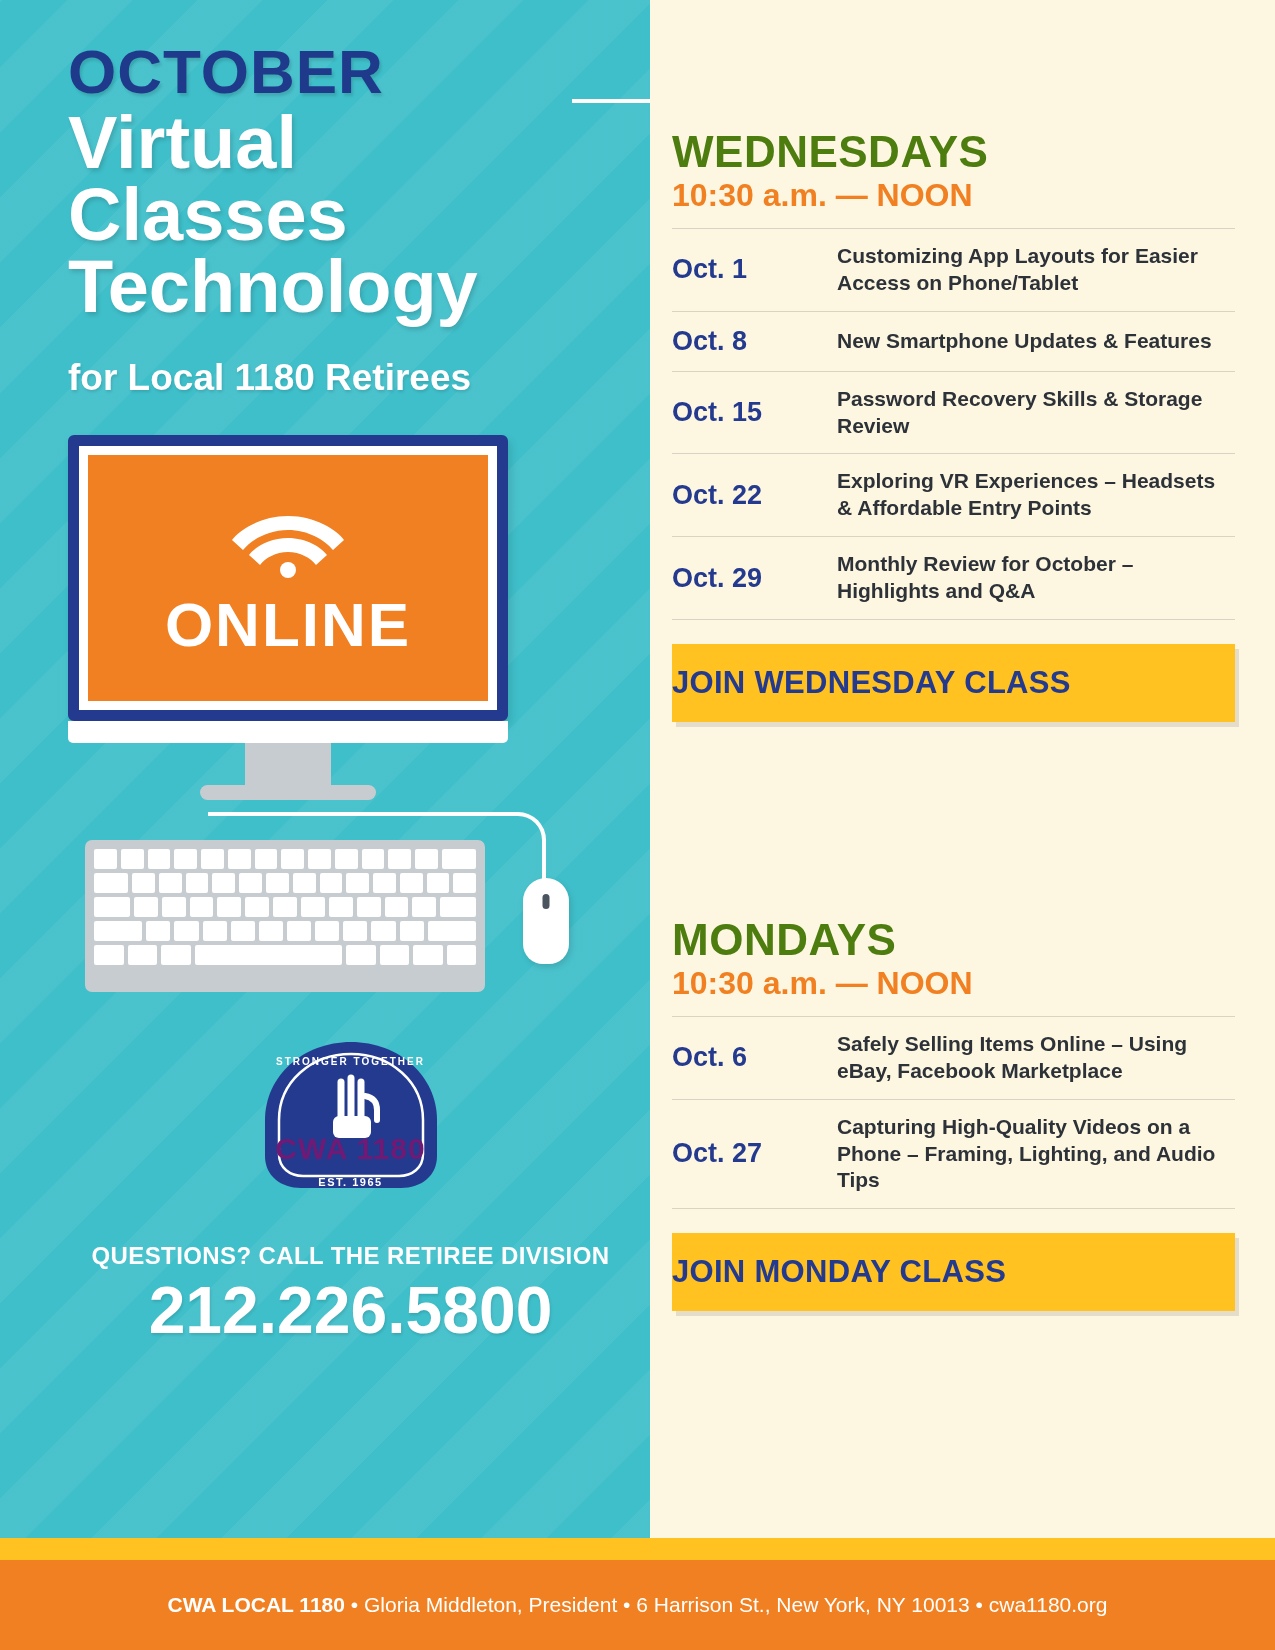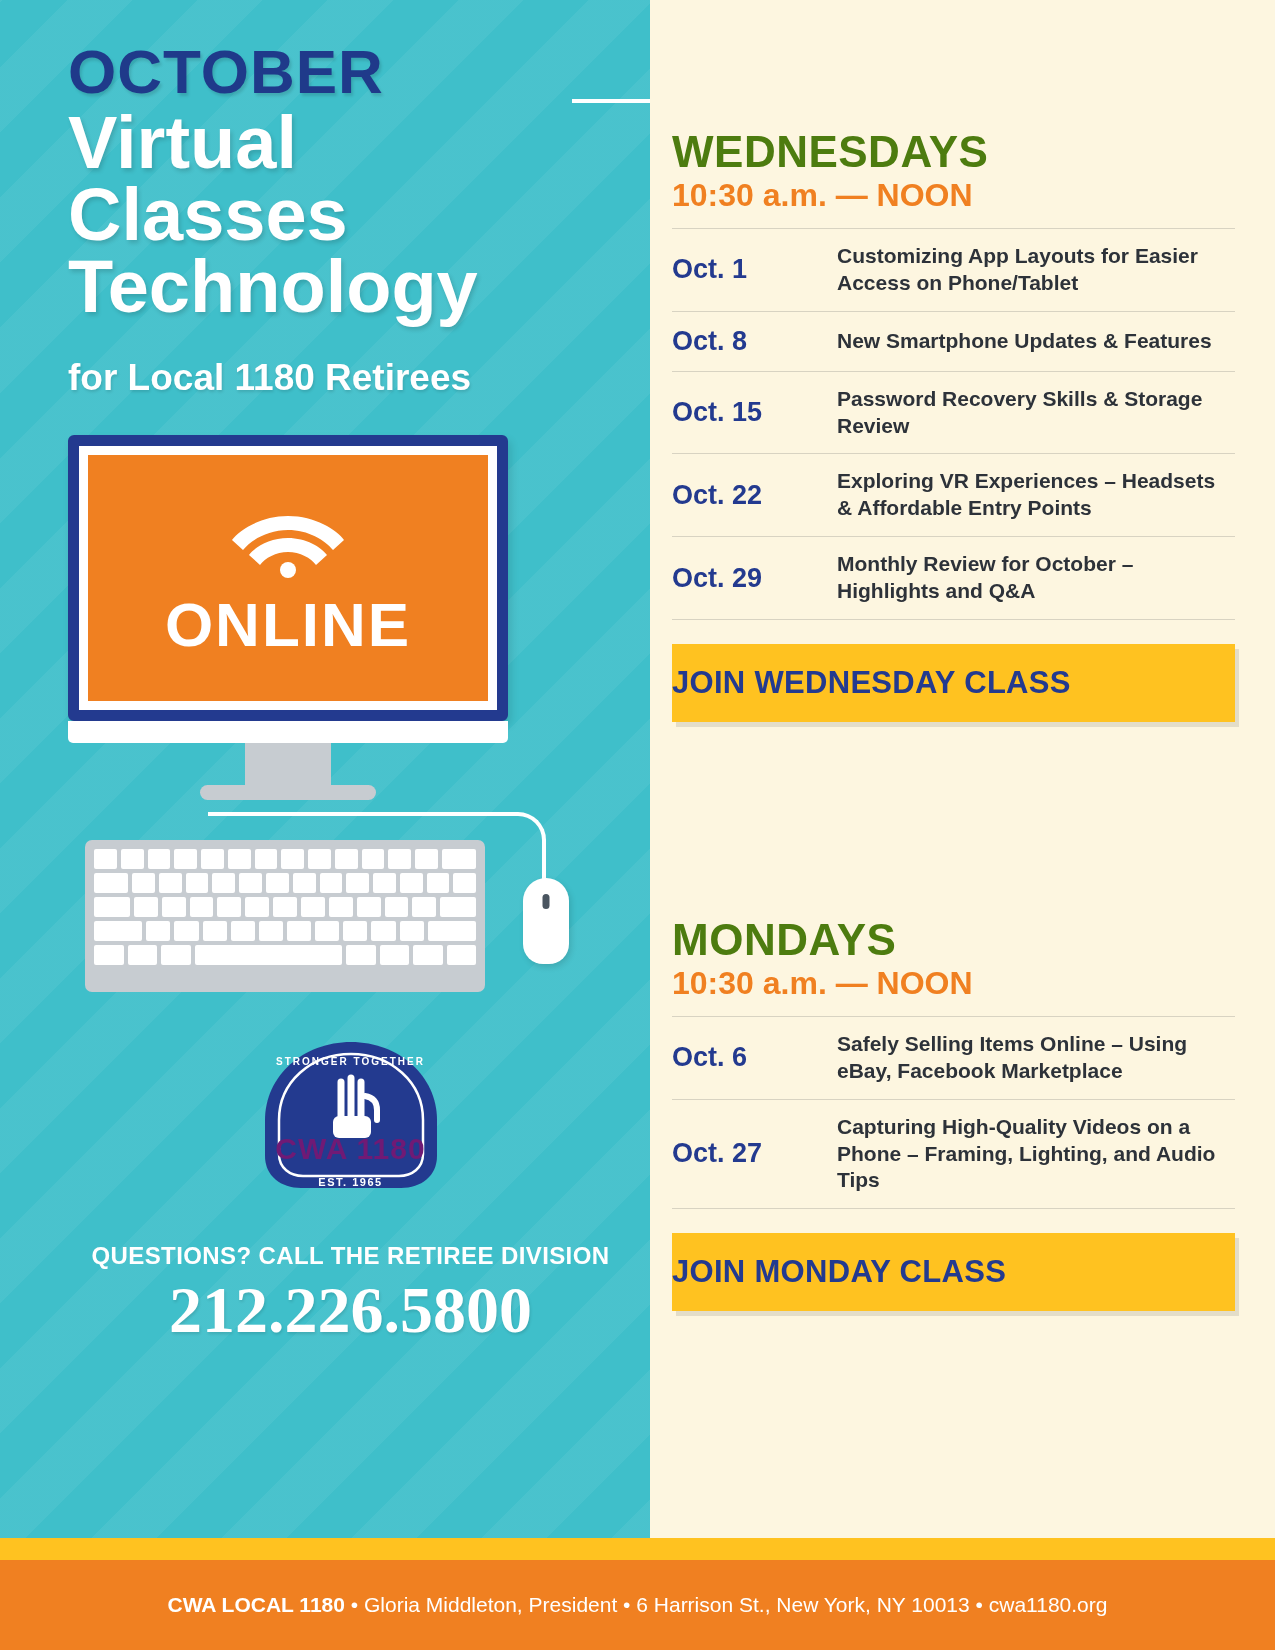--- a/index.html
+++ b/index.html
@@ -181,21 +181,20 @@
     margin-top: 26px;
   }
   .phone {
     text-align: center;
     color: #ffffff;
     font-size: 66px;
     font-weight: bold;
     letter-spacing: 0px;
     margin-top: 2px;
     text-shadow: 1px 2px 3px rgba(0,0,0,0.12);
-    font-family: Liberation Serif, serif;
   }
 
   
   .right-top {
     position: absolute;
     left: 650px; top: 0;
     width: 625px; height: 856px;
     background: #fdf6e0;
   }
   .right-bottom {

